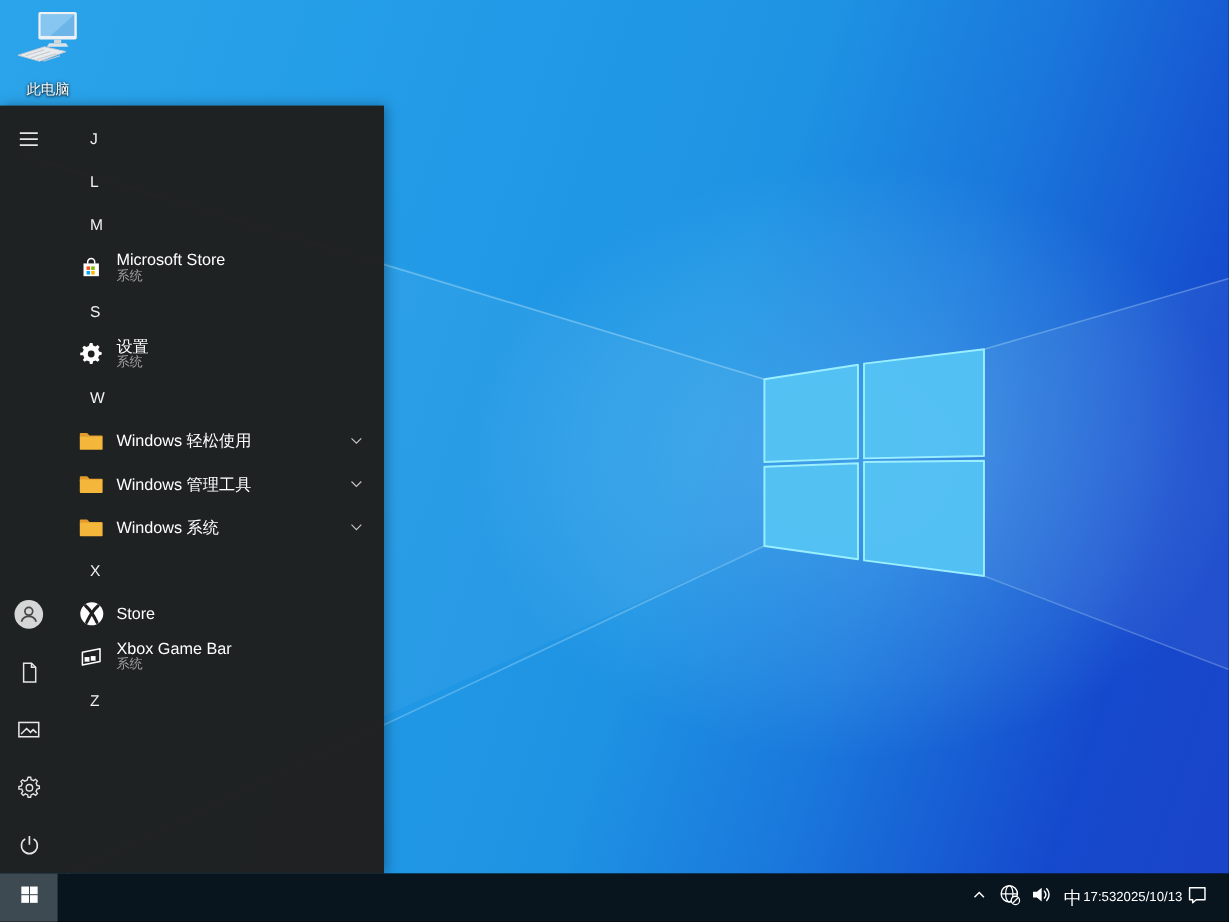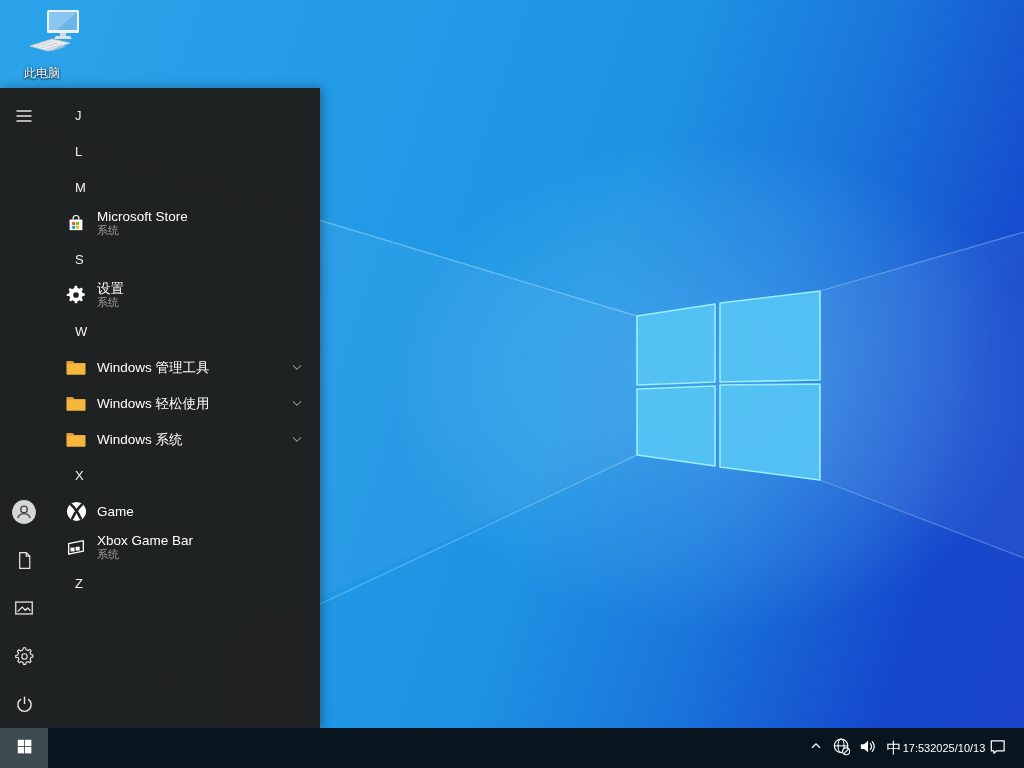--- a/index.html
+++ b/index.html
@@ -17,21 +17,21 @@
     background:linear-gradient(108deg,#2ba4ea 0%,#2199e6 38%,#1e93e3 55%,#1a78dc 70%,#1549cd 88%,#1b44c9 100%);
   }
   .desktop .glow{
     position:absolute;inset:0;
     background:radial-gradient(ellipse 430px 330px at 715px 385px, rgba(150,225,255,.30) 0%, rgba(150,225,255,.10) 55%, rgba(150,225,255,0) 75%);
   }
   .wall-svg{position:absolute;left:0;top:0;}
 
   
   .desktop-icon{
-    position:absolute;left:24px;top:8px;width:68px;text-align:left;z-index:2;
+    position:absolute;left:6px;top:8px;width:68px;text-align:center;z-index:2;
   }
   .di-label{
     margin-top:1px;font-size:12px;color:#fff;
     text-shadow:0 1px 2px rgba(0,0,0,.85), 0 0 3px rgba(0,0,0,.6);
   }
 
   
   .start-menu{
     position:absolute;left:0;top:88px;width:320px;height:640px;
     background:rgba(32,32,32,.985);z-index:5;overflow:hidden;
@@ -219,37 +219,37 @@
         <span>W</span>
       </button>
       <button class="app-row">
         <span class="icon app-icon">
           <svg width="24" height="22" viewBox="0 0 24 22">
             <path d="M2.5 8V5.6c0-.4.3-.7.7-.7h5.4l2 2.1h10.2c.4 0 .7.3.7.7V8z" fill="#e39b2d"></path>
             <rect x="2.5" y="7.6" width="19" height="11.2" rx="0.7" fill="#f5b63c"></rect>
           </svg>
         </span>
         <span class="app-text">
-          <span class="app-title">Windows 管理工具</span>
+          <span class="app-title">Windows 轻松使用</span>
         </span>
         <span class="icon chev">
           <svg width="14" height="14" viewBox="0 0 24 24">
             <path d="M5 9l7 7 7-7" fill="none" stroke="#c8c8c8" stroke-width="1.6"></path>
           </svg>
         </span>
       </button>
       <button class="app-row">
         <span class="icon app-icon">
           <svg width="24" height="22" viewBox="0 0 24 22">
             <path d="M2.5 8V5.6c0-.4.3-.7.7-.7h5.4l2 2.1h10.2c.4 0 .7.3.7.7V8z" fill="#e39b2d"></path>
             <rect x="2.5" y="7.6" width="19" height="11.2" rx="0.7" fill="#f5b63c"></rect>
           </svg>
         </span>
         <span class="app-text">
-          <span class="app-title">Windows 轻松使用</span>
+          <span class="app-title">Windows 管理工具</span>
         </span>
         <span class="icon chev">
           <svg width="14" height="14" viewBox="0 0 24 24">
             <path d="M5 9l7 7 7-7" fill="none" stroke="#c8c8c8" stroke-width="1.6"></path>
           </svg>
         </span>
       </button>
       <button class="app-row">
         <span class="icon app-icon">
           <svg width="24" height="22" viewBox="0 0 24 22">
@@ -271,21 +271,21 @@
       </button>
       <button class="app-row">
         <span class="icon app-icon">
           <svg width="23" height="23" viewBox="0 0 24 24">
             <circle cx="12" cy="12" r="10" fill="#fff"></circle>
             <path d="M6.5 5C10 8 13.5 13 16.5 19.5" stroke="#202020" stroke-width="2.6" fill="none" stroke-linecap="round"></path>
             <path d="M17.5 5C14 8 10.5 13 7.5 19.5" stroke="#202020" stroke-width="2.6" fill="none" stroke-linecap="round"></path>
           </svg>
         </span>
         <span class="app-text">
-          <span class="app-title">Game</span>
+          <span class="app-title">Store</span>
         </span>
       </button>
       <button class="app-row">
         <span class="icon app-icon">
           <svg width="22" height="22" viewBox="0 0 24 24">
             <path d="M4 8.3 20 5v11.6L4 19.9z" fill="none" stroke="#fff" stroke-width="1.4" stroke-linejoin="round"></path>
             <rect x="6" y="12.6" width="4.4" height="4.2" fill="#fff"></rect>
             <rect x="11.6" y="11.7" width="4.4" height="4.2" fill="#fff"></rect>
           </svg>
         </span>

